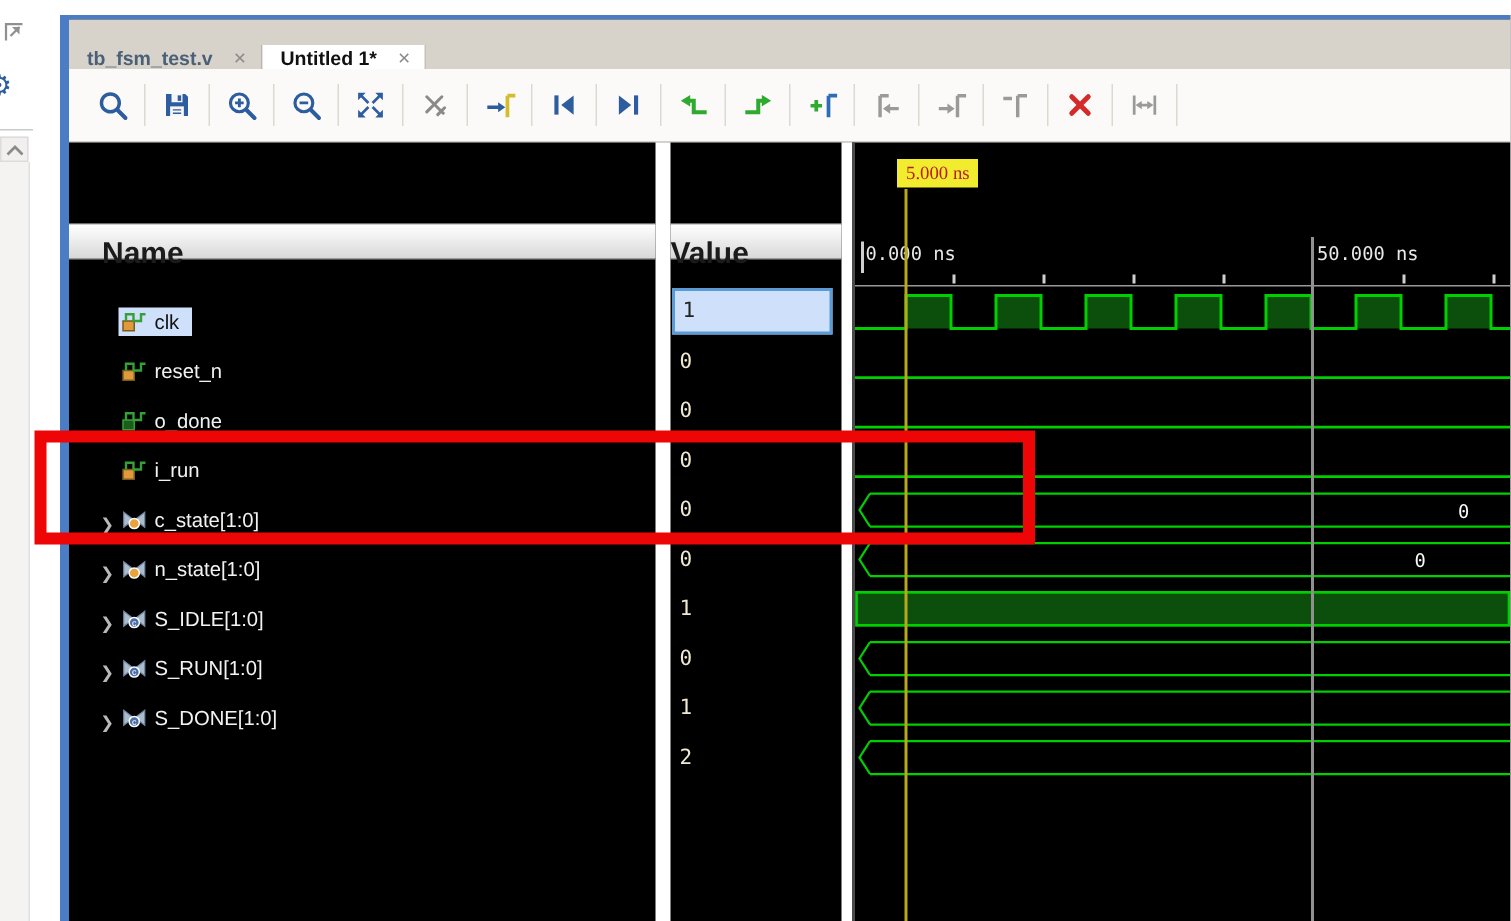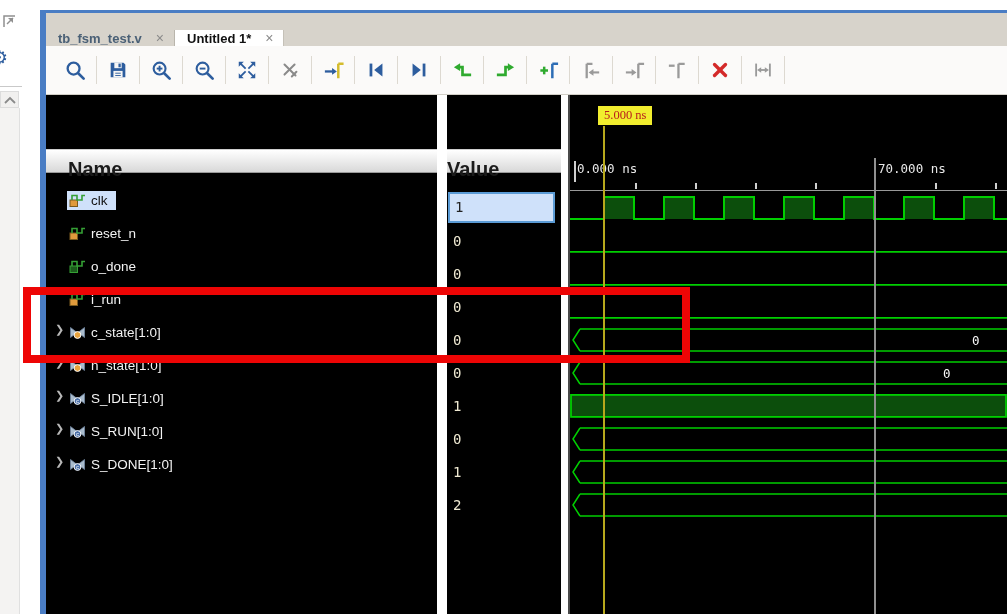--- a/index.html
+++ b/index.html
@@ -31,21 +31,21 @@
   
   #content{position:relative;height:519px;background:#fff;}
   #name-col{position:absolute;left:0;top:0;width:391px;height:519px;background:#000;}
   #value-col{position:absolute;left:401px;top:0;width:114px;height:519px;background:#000;}
   .col-header{position:absolute;left:0;top:54px;width:100%;height:24px;box-sizing:border-box;
               background:linear-gradient(#ffffff,#e7e7e7 62%,#d8d8d8);border-top:1px solid #cfcfcf;
               border-bottom:1px solid #9a9a9a;color:#1b1b1b;font-size:20px;font-weight:bold;line-height:38px;}
   #name-header{padding-left:22px;}
   #value-header{text-align:left;}
   #name-rows,#value-rows{position:absolute;left:0;top:96px;width:100%;}
-  .nrow{height:33px;display:flex;align-items:flex-start;padding-left:6px;color:#f2f2f2;font-size:13.5px;}
+  .nrow{height:33px;display:flex;align-items:flex-end;padding-left:18px;color:#f2f2f2;font-size:13.5px;}
   .chev{width:15px;color:#b8b8b8;font-size:11px;text-align:center;flex:0 0 15px;}
   .row-inner{display:inline-flex;align-items:center;padding:2px 8px 2px 2px;}
   .nrow.selected .row-inner{background:var(--selection_blue,#cfe1fa);color:#111;}
   .sig-icon{margin-right:5px;display:inline-flex;}
   .vrow{height:33px;line-height:33px;padding-left:6px;color:#efe9d2;
         font-family:"DejaVu Sans Mono", monospace;font-size:14px;}
   .vrow.selected{padding:0;line-height:normal;}
   .vsel{margin:1px 0 0 1px;width:107px;height:31px;box-sizing:border-box;background:var(--selection_blue,#cfe1fa);
         border:2px solid #5b9bd5;color:#222;line-height:26px;padding-left:5px;}
   
@@ -383,21 +383,21 @@
             <div class="vrow">2</div>
           </div>
       </div>
 
       <div id="wave-col">
         <div id="cursor-label">5.000 ns</div>
         <div id="cursor-line"></div>
         <div id="grid-line-50"></div>
         <div id="tick0"></div>
         <div class="axis-label" id="ax0">0.000 ns</div>
-        <div class="axis-label" id="ax50">70.000 ns</div>
+        <div class="axis-label" id="ax50">50.000 ns</div>
         <div id="axis-line"></div>
         <div id="minor-ticks">
             <div class="minor-tick" style="left: 65px;"></div>
             <div class="minor-tick" style="left: 125px;"></div>
             <div class="minor-tick" style="left: 185px;"></div>
             <div class="minor-tick" style="left: 245px;"></div>
             <div class="minor-tick" style="left: 365px;"></div>
             <div class="minor-tick" style="left: 425px;"></div>
           </div>
         <div id="wave-rows">

